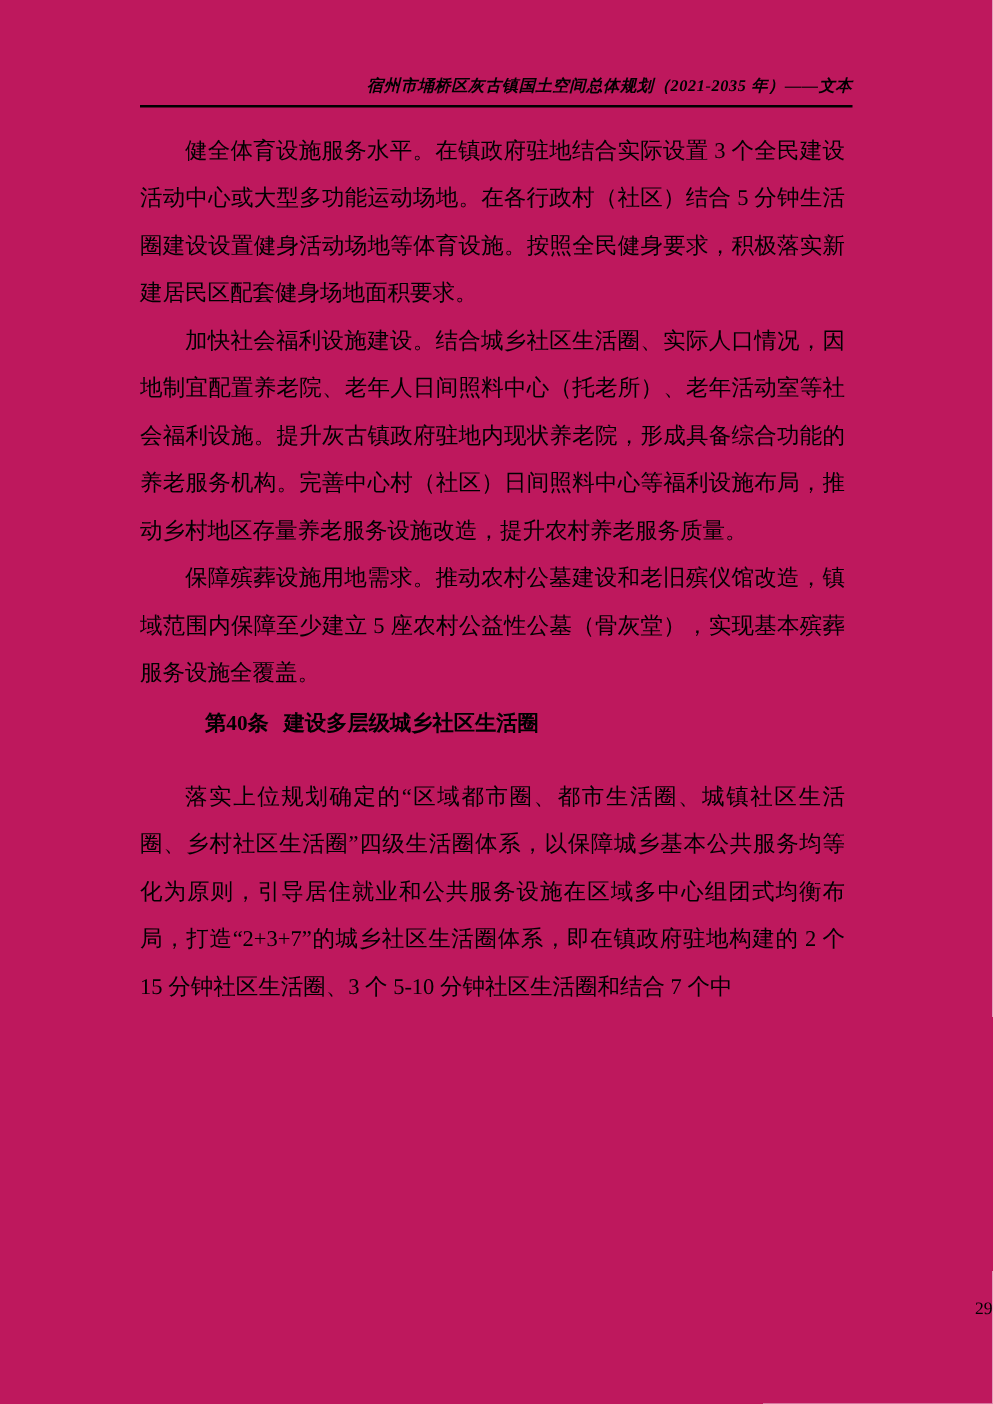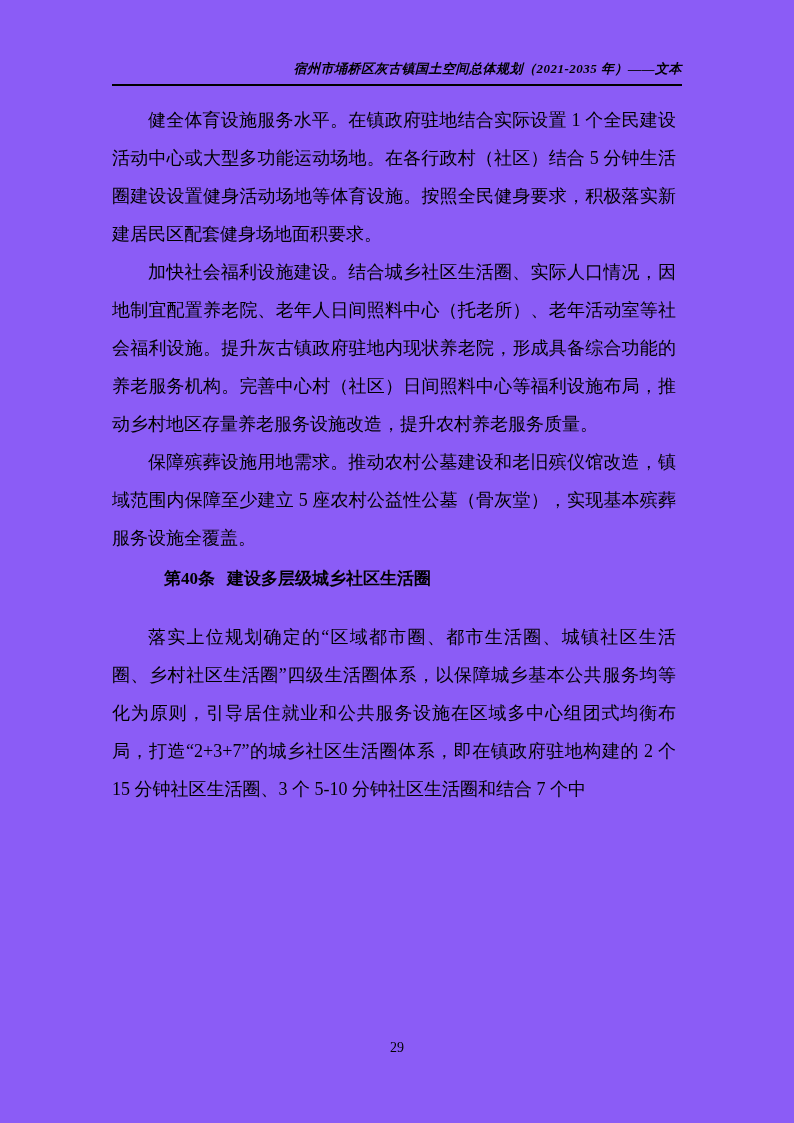--- a/index.html
+++ b/index.html
@@ -4,21 +4,21 @@
 <style>
   html, body {
     margin: 0;
     padding: 0;
     background: #ffffff;
   }
   .page {
     position: relative;
     width: 794px;
     height: 1123px;
-    background: #8b5cf6;
+    background: #be185d;
     overflow: hidden;
     color: #000000;
     font-family: "Liberation Serif", "DejaVu Serif", serif;
   }
   .page-header {
     position: absolute;
     left: 112px;
     width: 570px;
     top: 59px;
     text-align: right;
@@ -60,38 +60,38 @@
     text-align: left;
   }
   .section-heading .sec-num {
     margin-right: 12px;
   }
   .page-footer {
     position: absolute;
     left: 0;
     top: 1039px;
     width: 100%;
-    text-align: center;
+    text-align: right;
     font-size: 14px;
     line-height: 17px;
   }
 </style>
 </head>
 <body>
 
 <div class="page">
 
   <div class="page-header">
     <span>宿州市埇桥区灰古镇国土空间总体规划（2021-2035 年）——文本</span>
   </div>
 
   <div class="header-rule"></div>
 
   <div class="doc-body">
-    <p class="para">健全体育设施服务水平。在镇政府驻地结合实际设置 1 个全民建设活动中心或大型多功能运动场地。在各行政村（社区）结合 5 分钟生活圈建设设置健身活动场地等体育设施。按照全民健身要求，积极落实新建居民区配套健身场地面积要求。</p>
+    <p class="para">健全体育设施服务水平。在镇政府驻地结合实际设置 3 个全民建设活动中心或大型多功能运动场地。在各行政村（社区）结合 5 分钟生活圈建设设置健身活动场地等体育设施。按照全民健身要求，积极落实新建居民区配套健身场地面积要求。</p>
     <p class="para">加快社会福利设施建设。结合城乡社区生活圈、实际人口情况，因地制宜配置养老院、老年人日间照料中心（托老所）、老年活动室等社会福利设施。提升灰古镇政府驻地内现状养老院，形成具备综合功能的养老服务机构。完善中心村（社区）日间照料中心等福利设施布局，推动乡村地区存量养老服务设施改造，提升农村养老服务质量。</p>
     <p class="para">保障殡葬设施用地需求。推动农村公墓建设和老旧殡仪馆改造，镇域范围内保障至少建立 5 座农村公益性公墓（骨灰堂），实现基本殡葬服务设施全覆盖。</p>
 
     <h2 class="section-heading">
       <span class="sec-num">第40条</span><span>建设多层级城乡社区生活圈</span>
     </h2>
 
     <p class="para">落实上位规划确定的“区域都市圈、都市生活圈、城镇社区生活圈、乡村社区生活圈”四级生活圈体系，以保障城乡基本公共服务均等化为原则，引导居住就业和公共服务设施在区域多中心组团式均衡布局，打造“2+3+7”的城乡社区生活圈体系，即在镇政府驻地构建的 2 个 15 分钟社区生活圈、3 个 5-10 分钟社区生活圈和结合 7 个中</p>
   </div>
 

